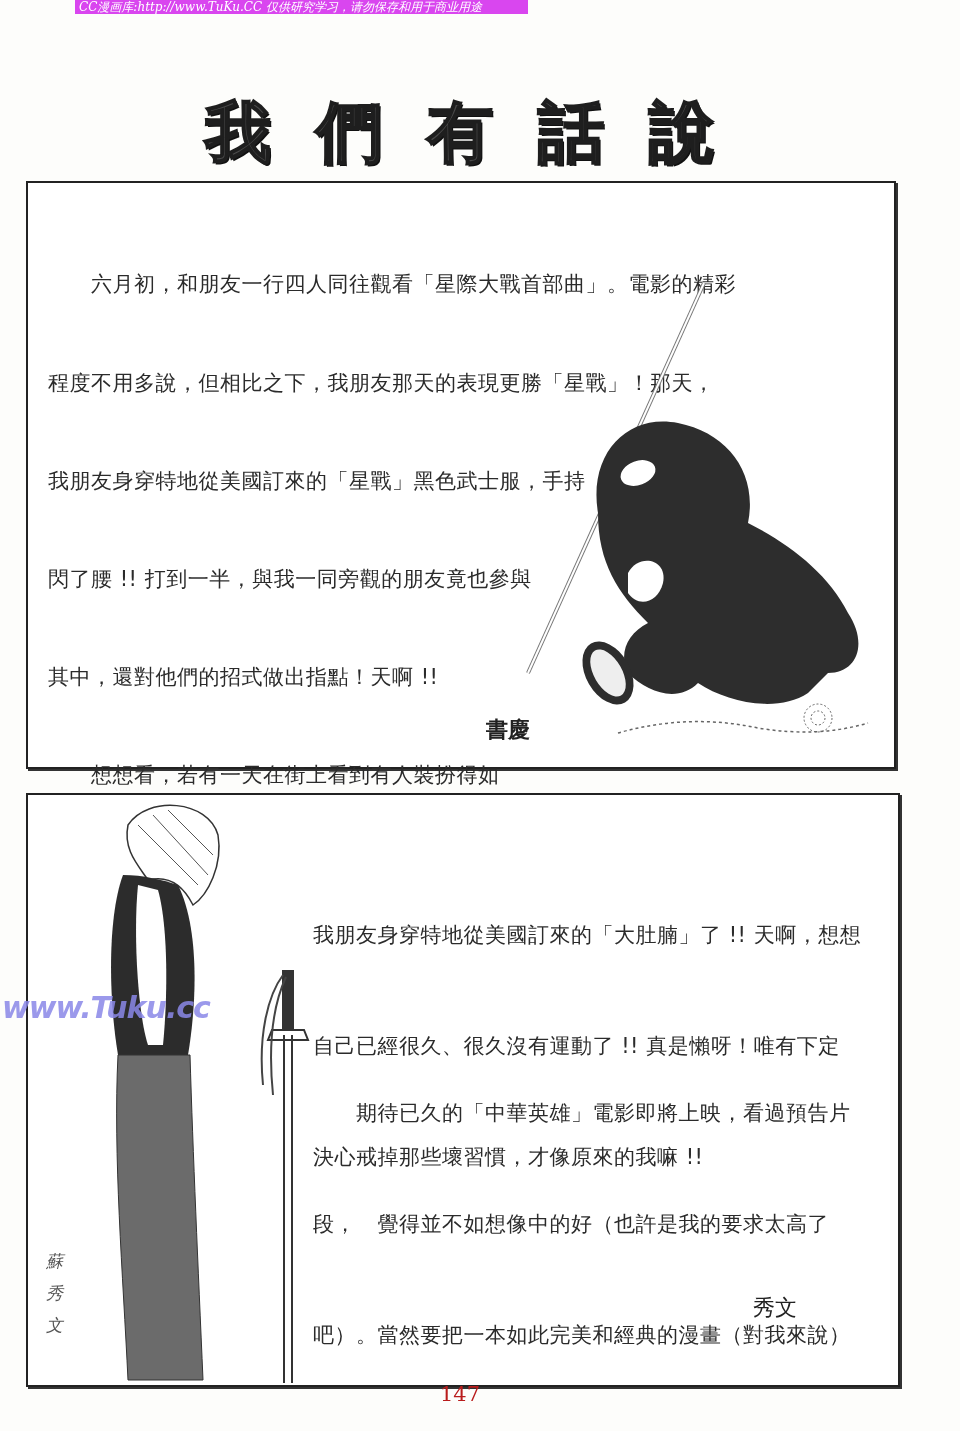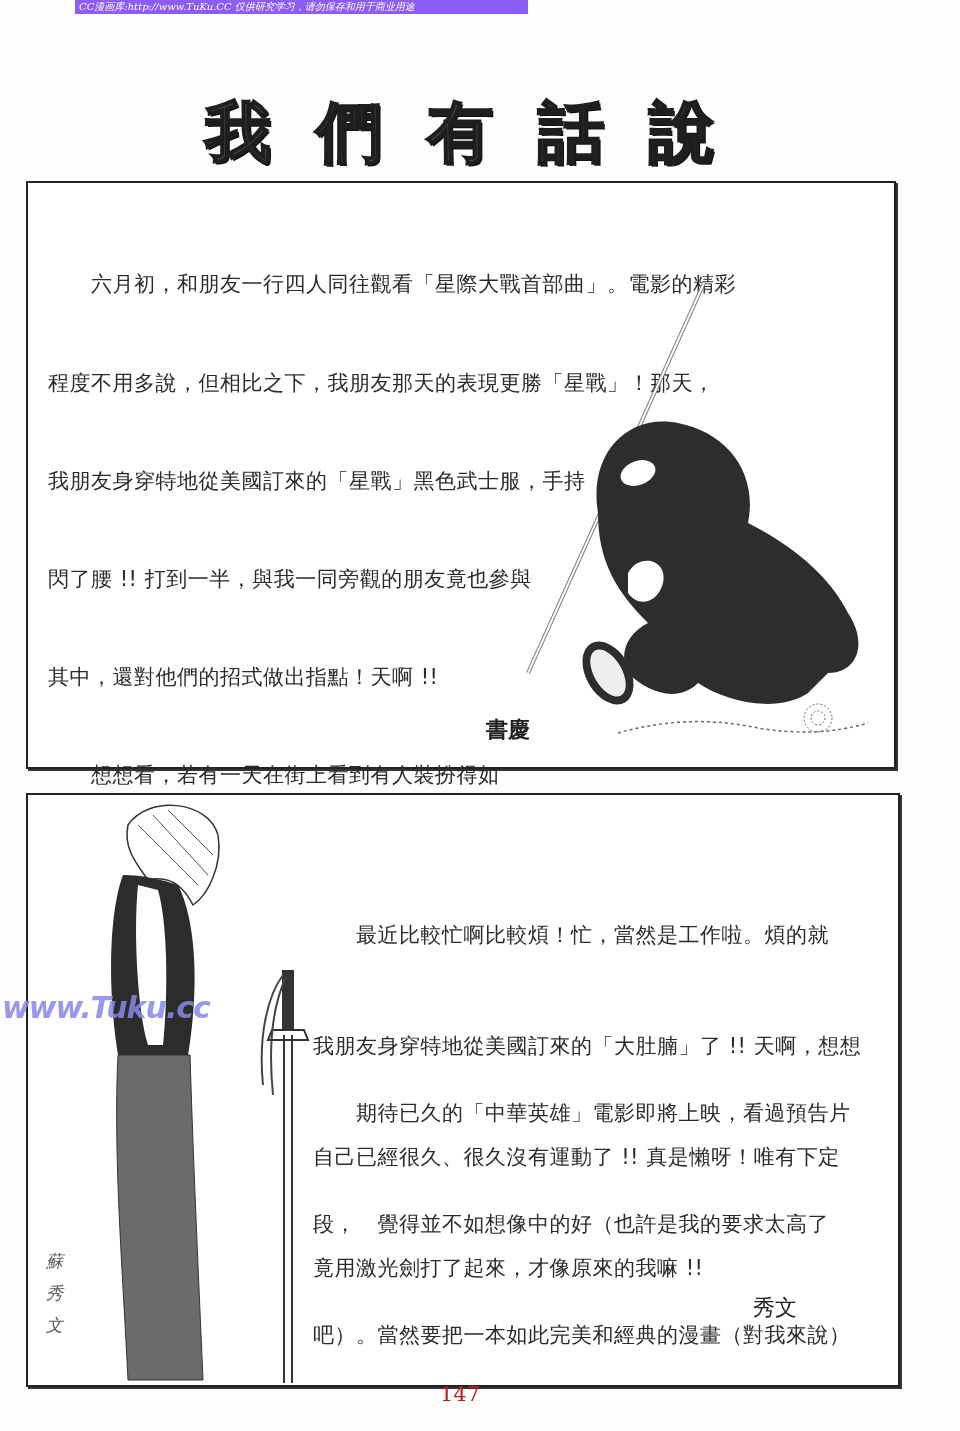--- a/index.html
+++ b/index.html
@@ -4,23 +4,23 @@
 <style>
   html, body { margin: 0; padding: 0; }
   body {
     width: 960px; height: 1431px; position: relative; overflow: hidden;
     background: #fdfdfb;
     font-family: "DejaVu Sans", sans-serif;
     color: #2a2a2a;
   }
   .banner {
     position: absolute; left: 75px; top: 0; width: 449px; height: 14px;
-    background: #8b5cf6; color: #ffffff;
+    background: #d946ef; color: #ffffff;
     font-family: "DejaVu Serif", serif; font-style: italic;
-    font-size: 10px; line-height: 14px; padding-left: 4px; white-space: nowrap; overflow: hidden;
+    font-size: 12px; line-height: 14px; padding-left: 4px; white-space: nowrap; overflow: hidden;
   }
   .page-title {
     position: absolute; left: 205px; top: 88px; width: 510px; height: 90px;
     display: flex; justify-content: space-between; align-items: center;
   }
   .page-title span {
     font-family: "DejaVu Sans", sans-serif; font-weight: bold;
     font-size: 66px; color: #4a4a4a;
     -webkit-text-stroke: 2px #1e1e1e;
     text-shadow: 2px 2px 0 #111;
@@ -102,24 +102,23 @@
     <ellipse cx="80" cy="400" rx="14" ry="26" fill="#eee" transform="rotate(-30 80 400)"></ellipse>
 
     <path d="M90 460 Q160 440 230 455 Q290 465 340 450" stroke="#666" stroke-width="1.5" fill="none" stroke-dasharray="3 3"></path>
     <circle cx="290" cy="445" r="14" stroke="#666" fill="none" stroke-dasharray="2 2"></circle>
     <circle cx="290" cy="445" r="7" stroke="#666" fill="none" stroke-dasharray="2 2"></circle>
   </svg>
 </div>
 
 <div class="panel panel-bottom">
   <div class="text-block bottom-text1">
-    <div>　　最近比較忙啊比較煩！忙，當然是工作啦。煩的就</div>
     <div>我朋友身穿特地從美國訂來的「大肚腩」了 !! 天啊，想想</div>
     <div>自己已經很久、很久沒有運動了 !! 真是懶呀！唯有下定</div>
-    <div>竟用激光劍打了起來，才像原來的我嘛 !!</div>
+    <div>決心戒掉那些壞習慣，才像原來的我嘛 !!</div>
   </div>
   <div class="text-block bottom-text2">
     <div>　　期待已久的「中華英雄」電影即將上映，看過預告片</div>
     <div>段，　覺得並不如想像中的好（也許是我的要求太高了</div>
     <div>吧）。當然要把一本如此完美和經典的漫畫（對我來說）</div>
     <div>拍成電影，那也是不容易的。之前的「風雲」總算拍得</div>
     
     
   </div>
   <div class="signature sig-bottom">秀文</div>

